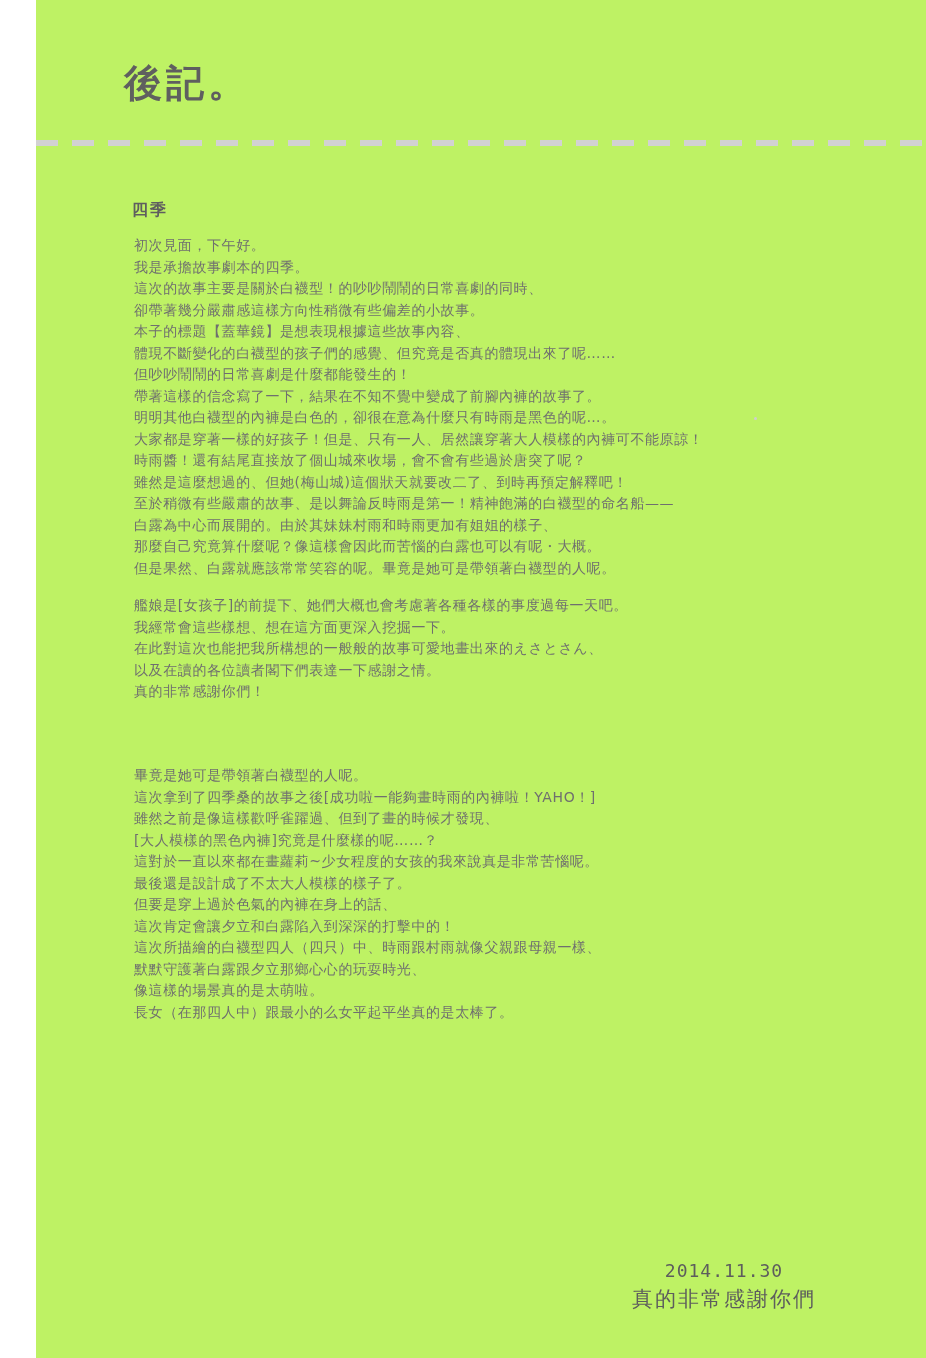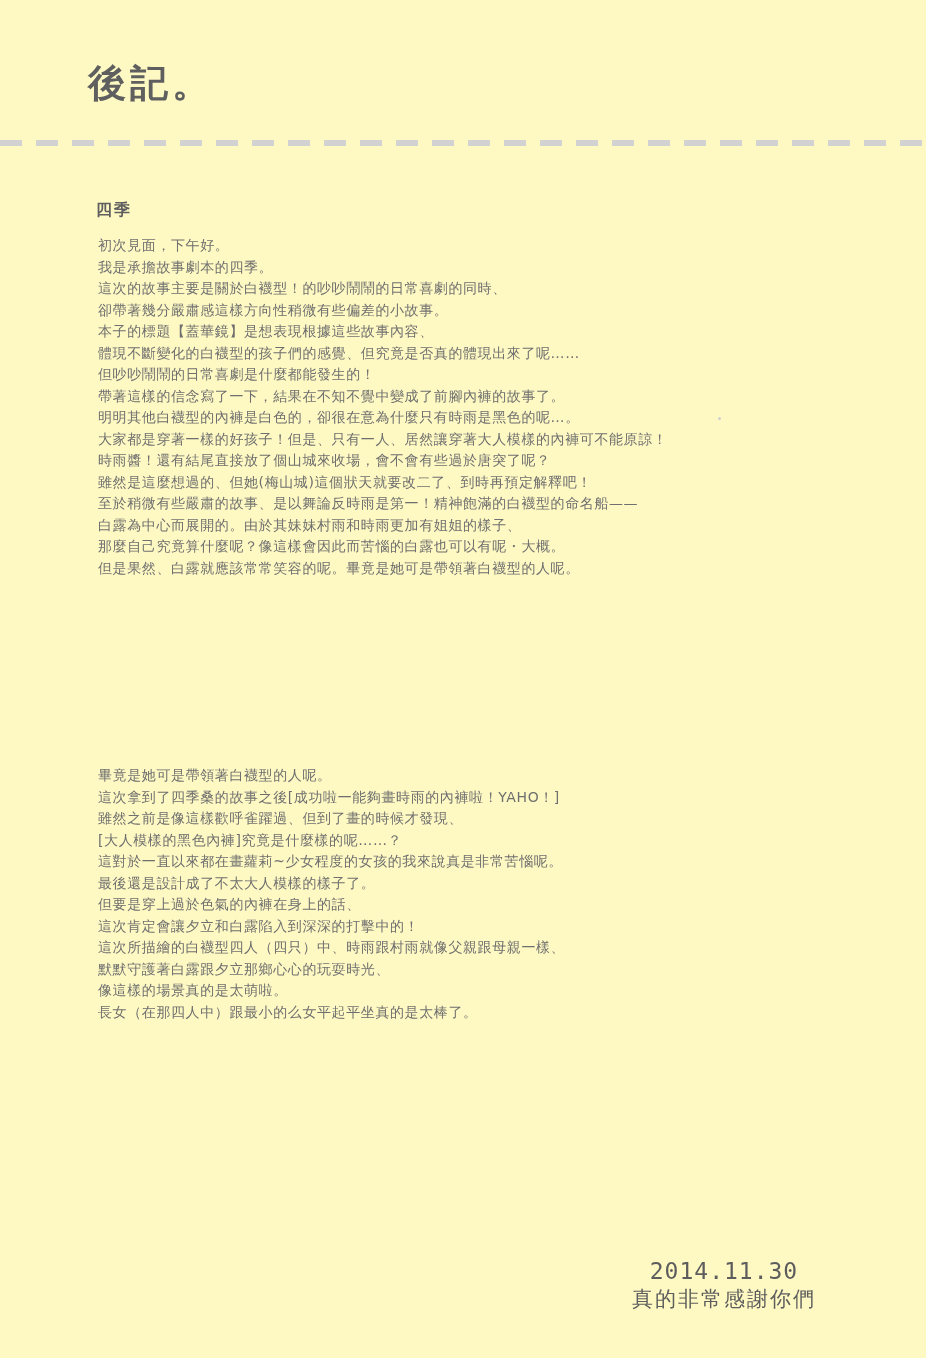--- a/index.html
+++ b/index.html
@@ -12,21 +12,22 @@
     height: 1358px;
     position: relative;
     font-family: "DejaVu Sans", sans-serif;
     color: #6d6d6d;
     overflow: hidden;
   }
 
   .page {
     position: absolute;
     inset: 0;
-    background: #fef9c3;
+    background: #bef264;
+    margin-left: 36px;
   }
 
   
   .title {
     position: absolute;
     left: 88px;
     top: 58px;
     font-size: 38px;
     font-weight: bold;
     letter-spacing: 4px;
@@ -80,21 +81,21 @@
   
   .footer {
     position: absolute;
     right: 110px;
     bottom: 45px;
     text-align: center;
     color: #5d5d5d;
     font-family: "DejaVu Sans Mono", monospace;
   }
   .footer-date {
-    font-size: 23px;
+    font-size: 18px;
     letter-spacing: 1px;
     line-height: 28px;
   }
   .footer-circle {
     font-size: 21px;
     letter-spacing: 2px;
     line-height: 28px;
     font-family: "DejaVu Sans", sans-serif;
   }
 
@@ -128,20 +129,25 @@
 但吵吵鬧鬧的日常喜劇是什麼都能發生的！
 帶著這樣的信念寫了一下，結果在不知不覺中變成了前腳內褲的故事了。
 明明其他白襪型的內褲是白色的，卻很在意為什麼只有時雨是黑色的呢…。
 大家都是穿著一樣的好孩子！但是、只有一人、居然讓穿著大人模樣的內褲可不能原諒！
 時雨醬！還有結尾直接放了個山城來收場，會不會有些過於唐突了呢？
 雖然是這麼想過的、但她(梅山城)這個狀天就要改二了、到時再預定解釋吧！
 至於稍微有些嚴肅的故事、是以舞論反時雨是第一！精神飽滿的白襪型的命名船——
 白露為中心而展開的。由於其妹妹村雨和時雨更加有姐姐的樣子、
 那麼自己究竟算什麼呢？像這樣會因此而苦惱的白露也可以有呢・大概。
 但是果然、白露就應該常常笑容的呢。畢竟是她可是帶領著白襪型的人呢。</p>
+    <p class="para">艦娘是[女孩子]的前提下、她們大概也會考慮著各種各樣的事度過每一天吧。
+我經常會這些樣想、想在這方面更深入挖掘一下。
+在此對這次也能把我所構想的一般般的故事可愛地畫出來的えさとさん、
+以及在讀的各位讀者閣下們表達一下感謝之情。
+真的非常感謝你們！</p>
   </div>
 
   <div class="section" id="section-sonosuke">
     <p class="para">畢竟是她可是帶領著白襪型的人呢。
 這次拿到了四季桑的故事之後[成功啦一能夠畫時雨的內褲啦！YAHO！]
 雖然之前是像這樣歡呼雀躍過、但到了畫的時候才發現、
 [大人模樣的黑色內褲]究竟是什麼樣的呢……？
 這對於一直以來都在畫蘿莉~少女程度的女孩的我來說真是非常苦惱呢。
 最後還是設計成了不太大人模樣的樣子了。
 但要是穿上過於色氣的內褲在身上的話、

